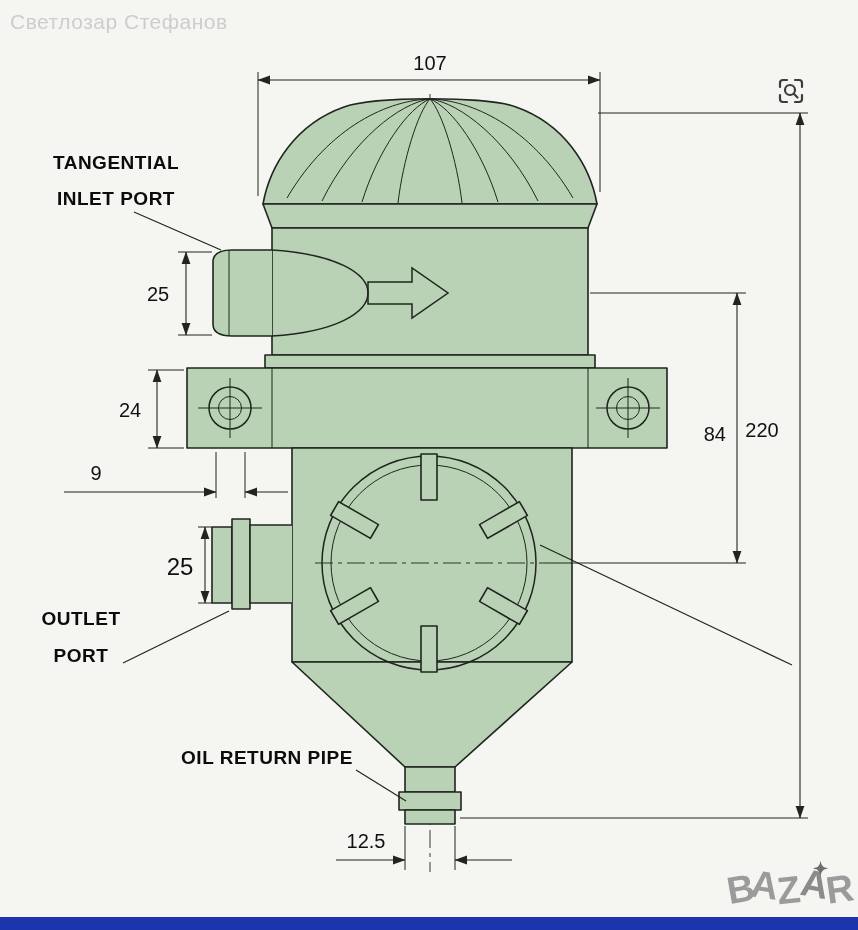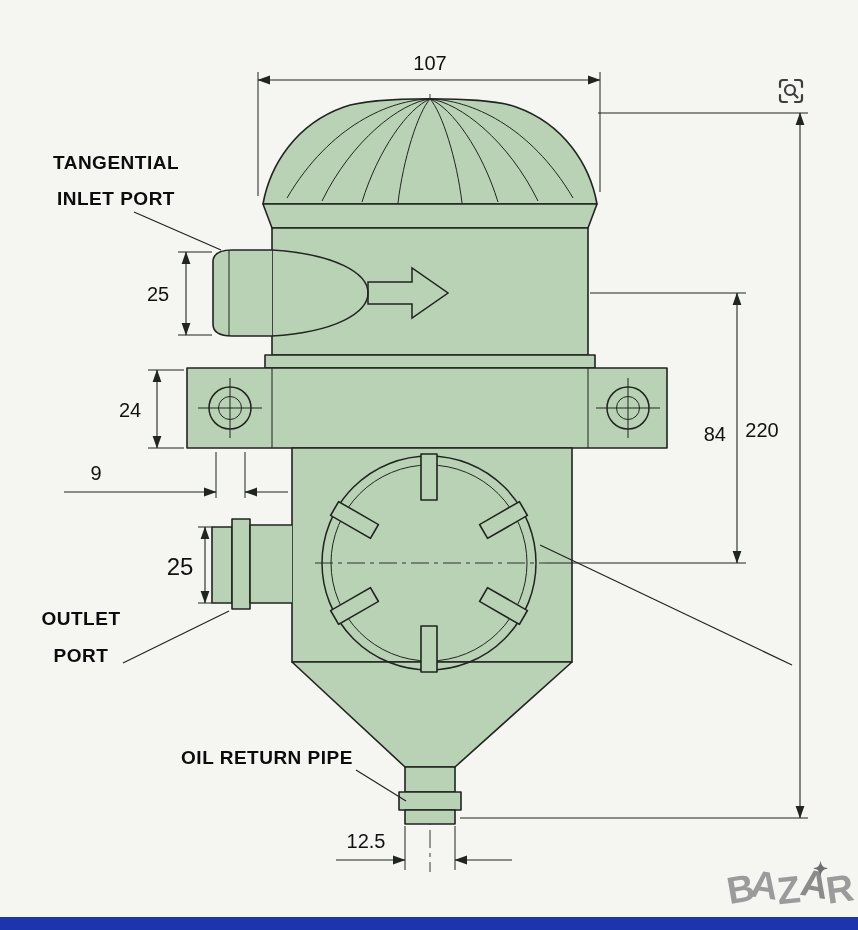--- a/index.html
+++ b/index.html
@@ -38,20 +38,21 @@
   .bazar .l3{left:74px;top:1px;transform:rotate(10deg);color:#8b8b8b;}
   .bazar .l4{left:99px;top:6px;transform:rotate(-8deg);}
   .bazar .star{position:absolute;left:86px;top:-6px;font-size:18px;color:#6f6f6f;}
   .bottom-bar{position:absolute;left:0;bottom:0;width:858px;height:13px;background:var(--bottom_bar);}
 </style>
 </head>
 <body>
 
 <div class="stage">
 
+  <div class="watermark">Светлозар Стефанов</div>
 
   <svg width="858" height="930" viewBox="0 0 858 930">
     <defs>
       <marker id="arr" viewBox="0 0 12 10" refX="11.5" refY="5" markerWidth="13" markerHeight="11" orient="auto-start-reverse" markerUnits="userSpaceOnUse">
         <path class="arrfill" d="M0,0.8 L12,5 L0,9.2 Z"></path>
       </marker>
     </defs>
 
     <line class="center" x1="430" y1="94" x2="430" y2="872"></line>
 

